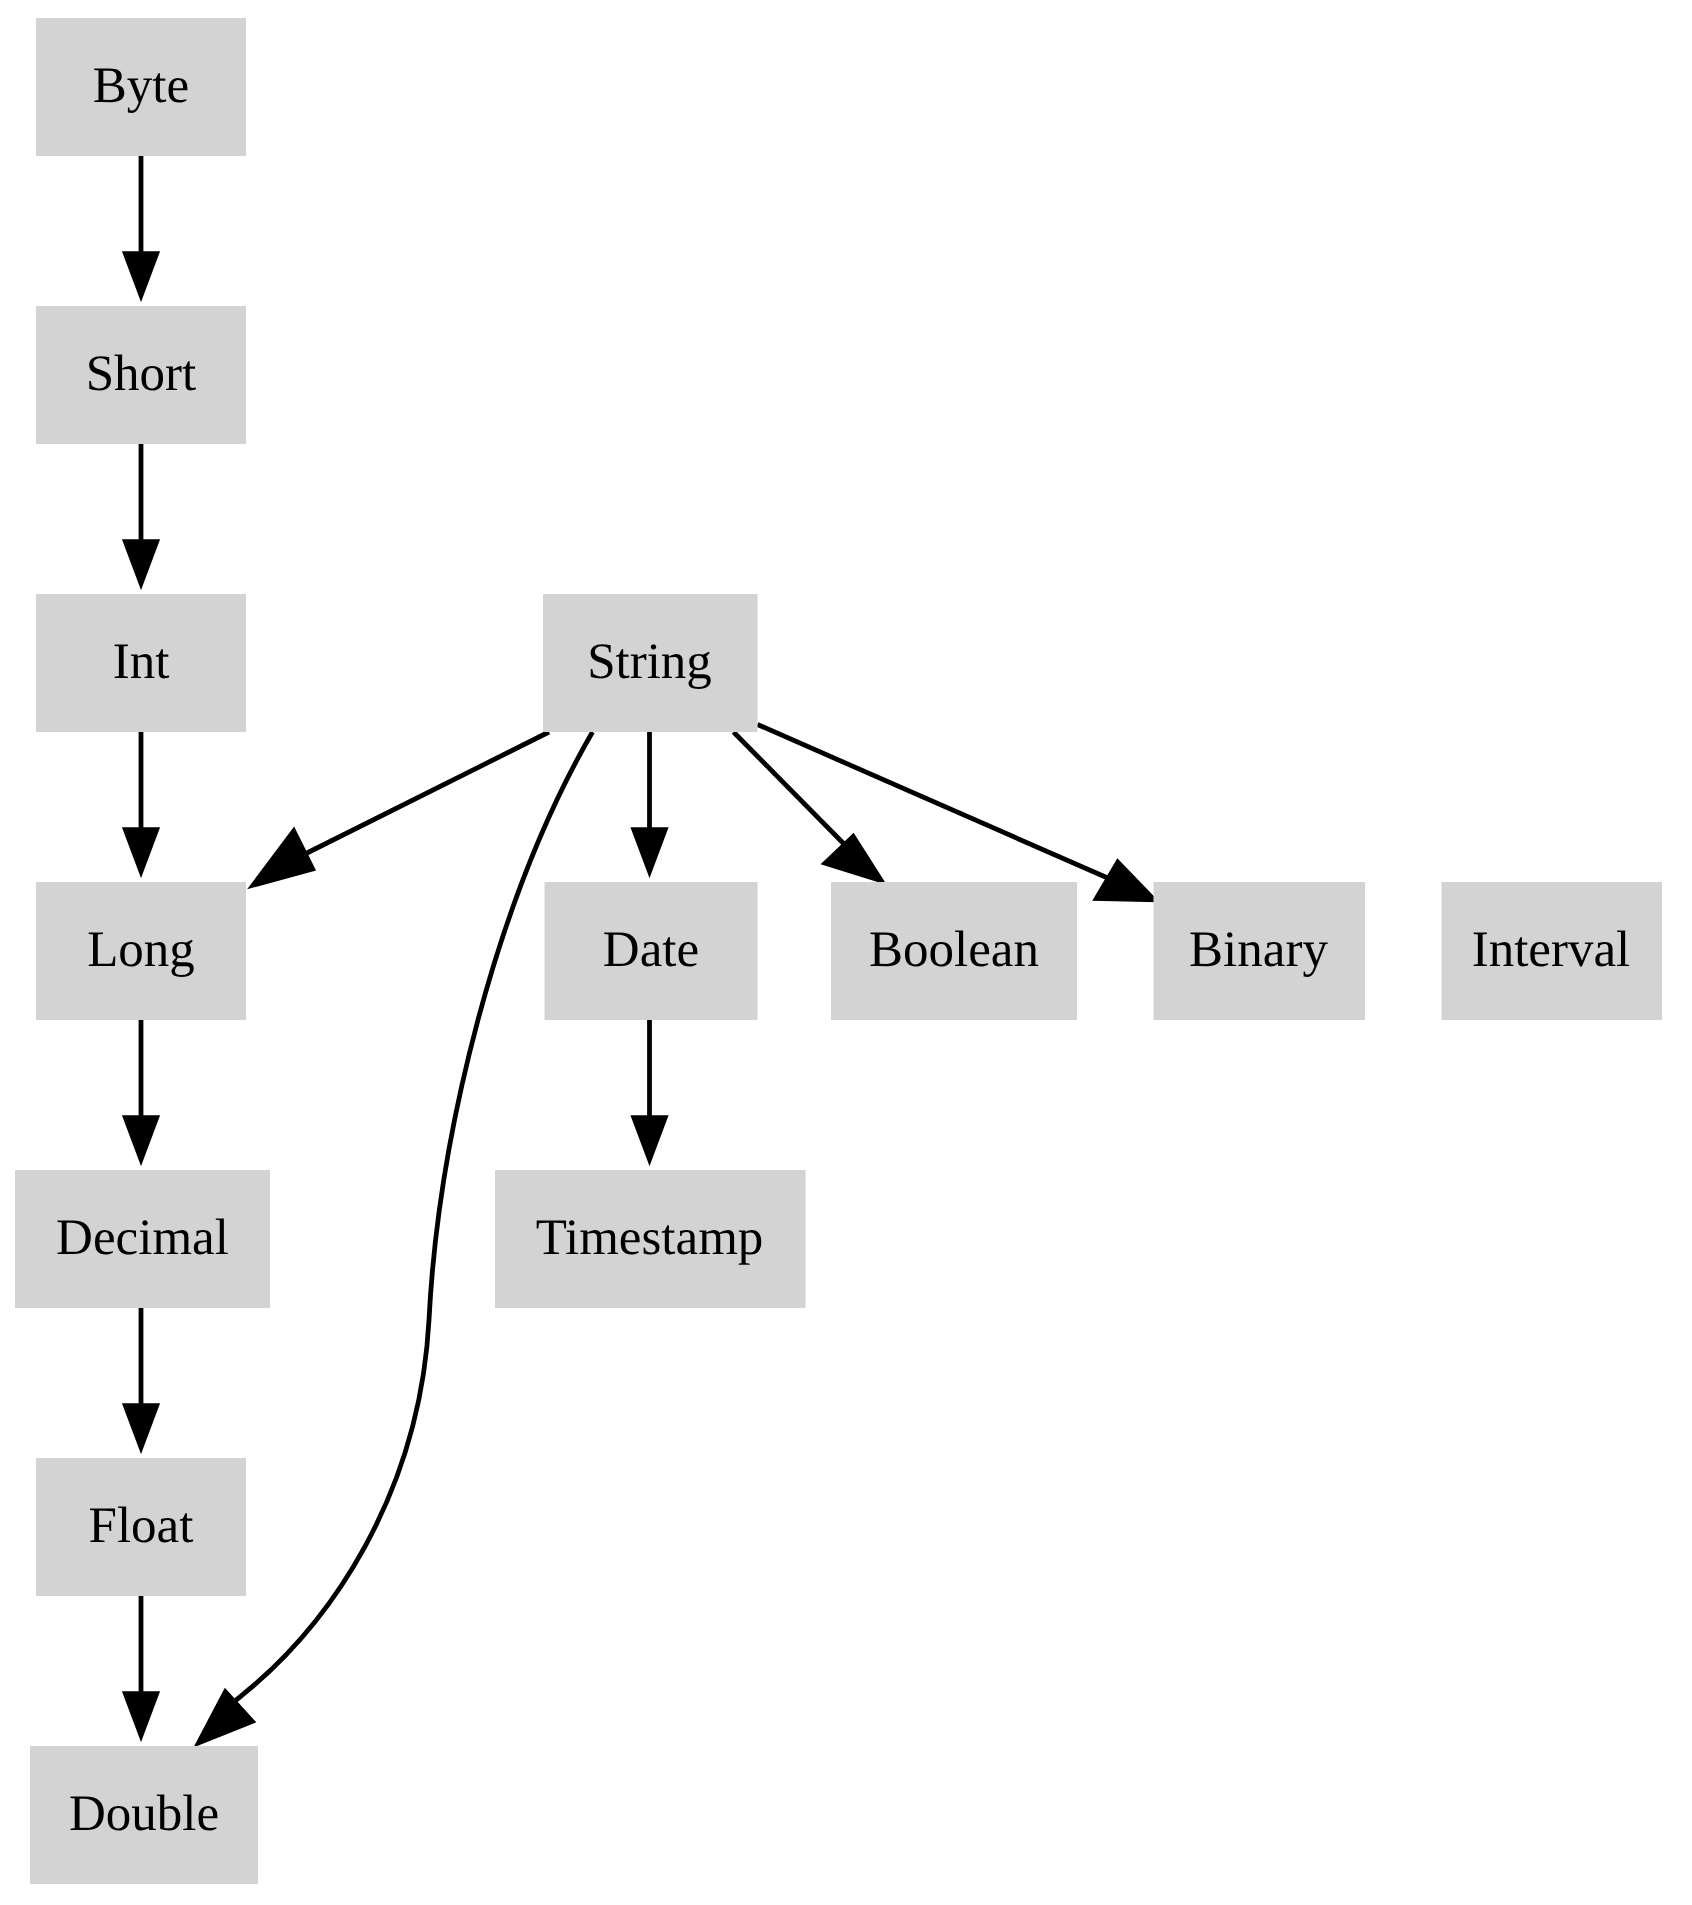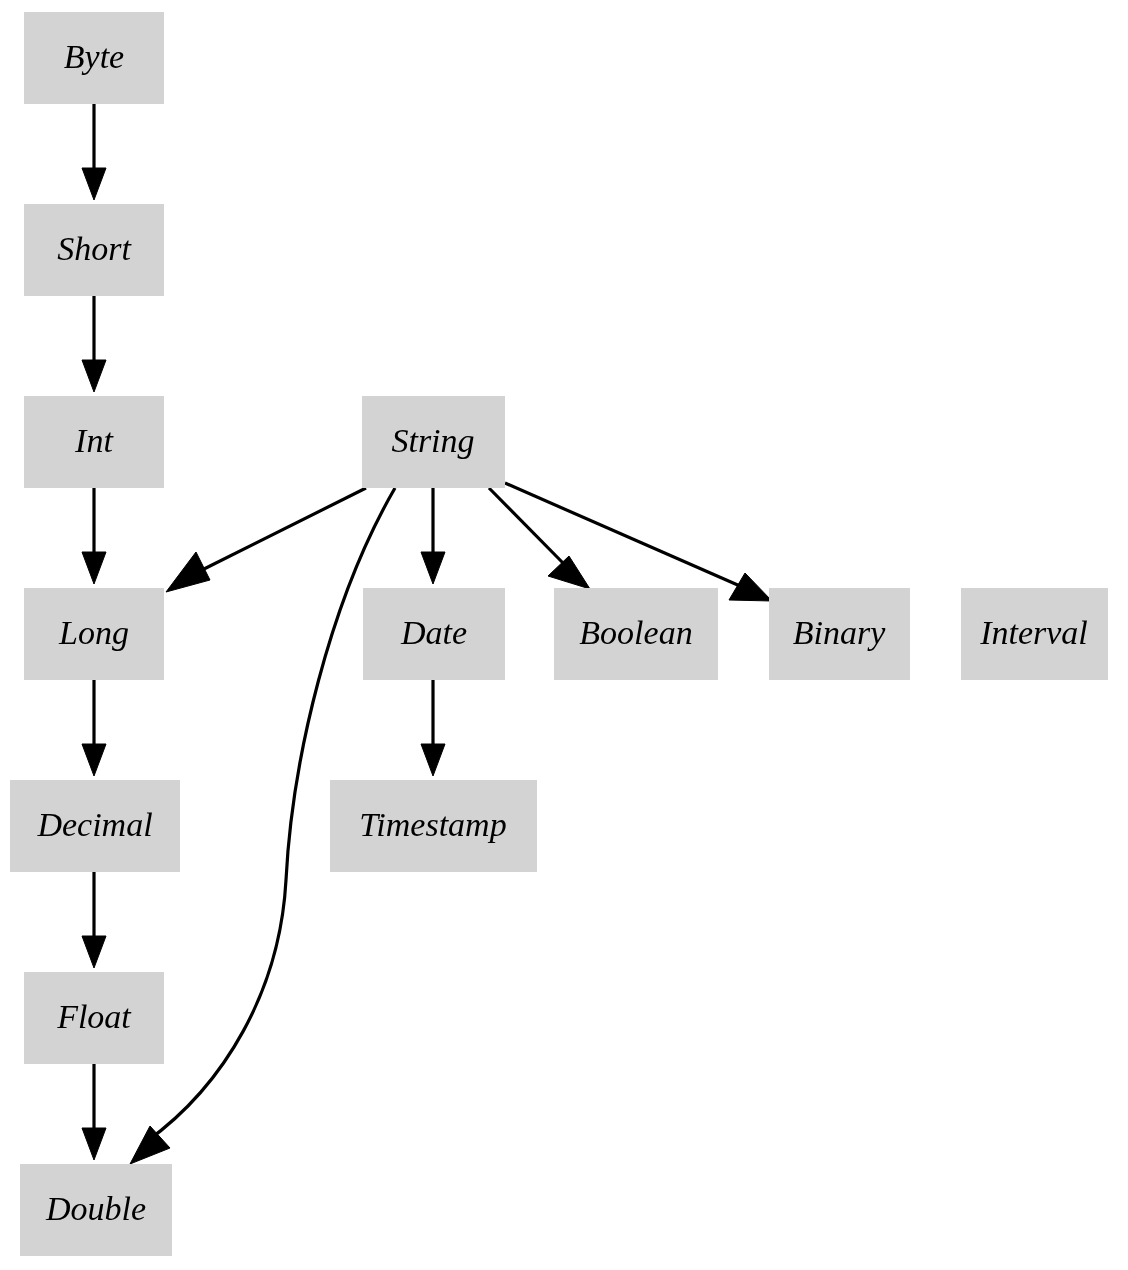--- a/index.html
+++ b/index.html
@@ -11,21 +11,20 @@
     width: 1128px;
     height: 1270px;
     font-family: "Liberation Serif", "DejaVu Serif", serif;
     overflow: hidden;
   }
   #graph-root {
     position: relative;
     width: 1128px;
     height: 1270px;
     background: #ffffff;
-    font-style: italic;
   }
   svg#graph-canvas {
     position: absolute;
     top: 0;
     left: 0;
     width: 1128px;
     height: 1270px;
     display: block;
   }
   .node-box {

